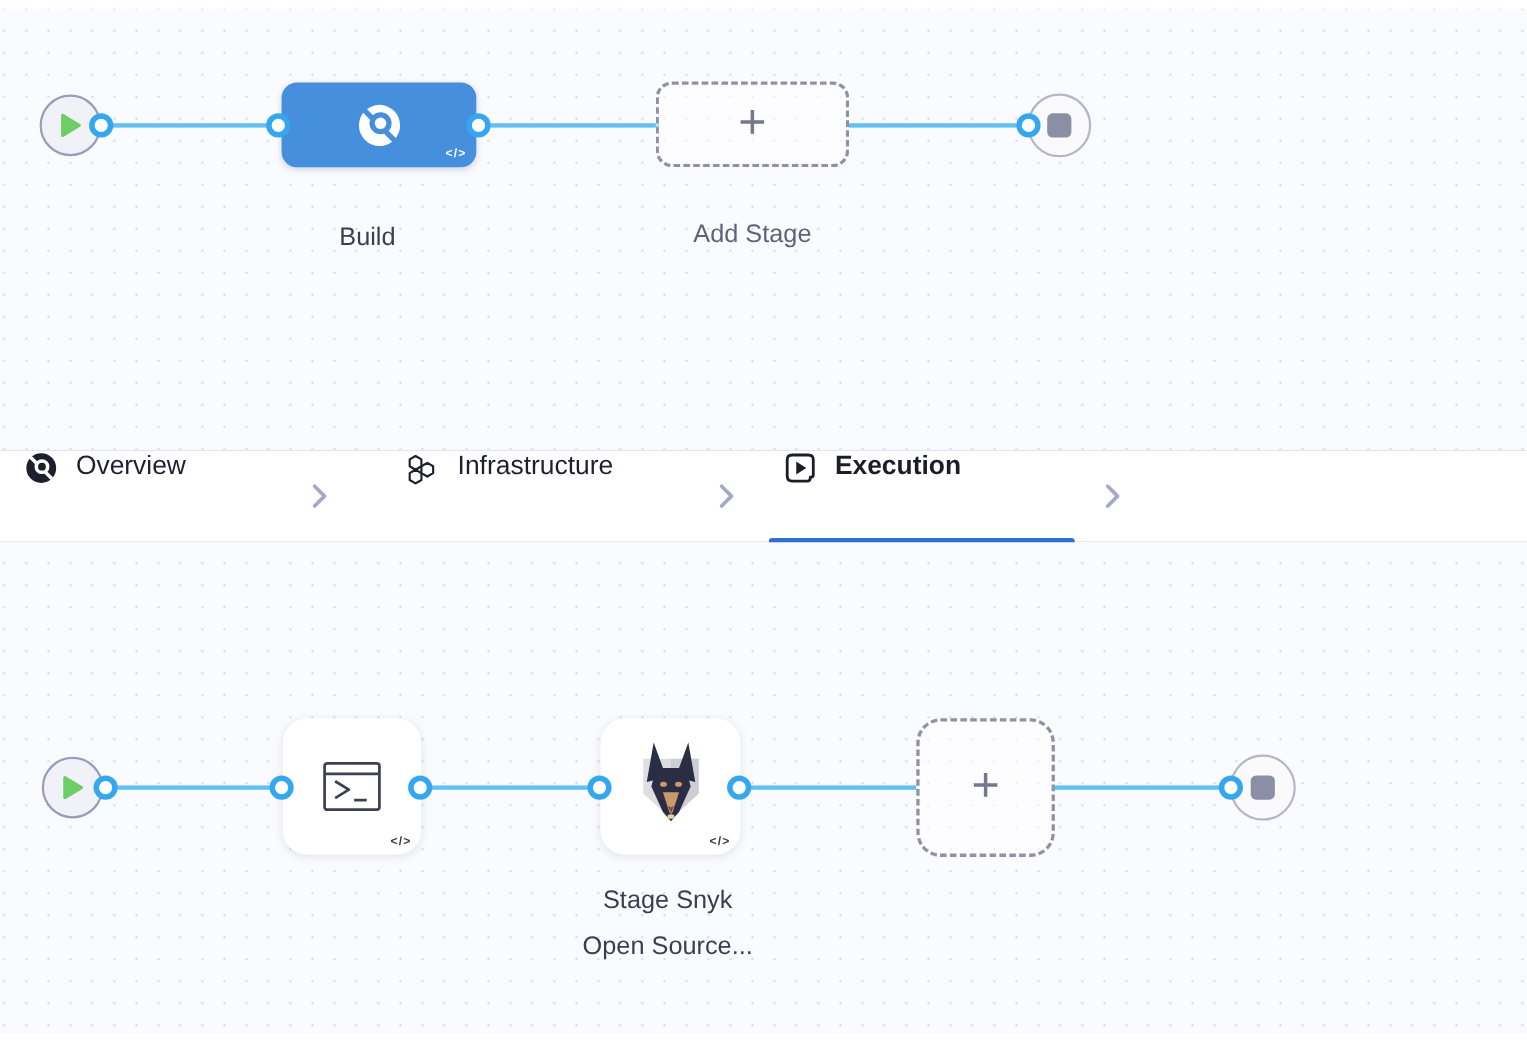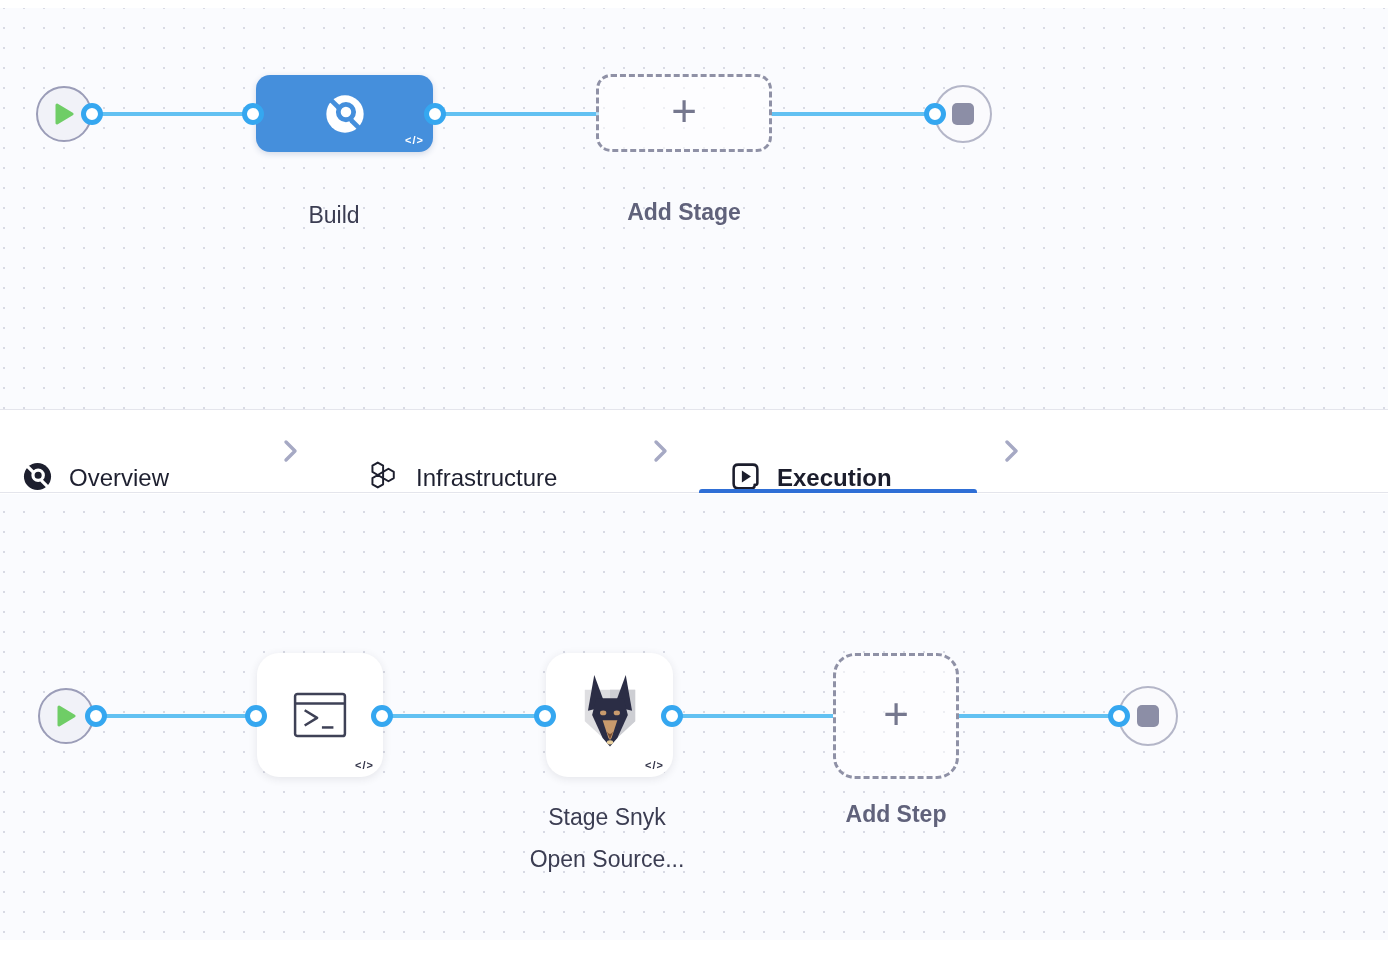--- a/index.html
+++ b/index.html
@@ -47,28 +47,28 @@
     display:flex; align-items:center; justify-content:center; z-index:2; cursor:pointer;
   }
   .plus { font-size:44px; font-weight:300; color:#75778e; line-height:1; transform:translateY(-2px); }
 
   .code-badge { position:absolute; right:9px; bottom:6px; font-size:11px; font-weight:700; letter-spacing:1px; }
   .code-badge.light { color:#ffffff; }
   .code-badge.dark  { color:#33354a; }
 
   .node-label { position:absolute; text-align:center; font-size:23px; line-height:42px; z-index:3; }
   .node-label.dark { color:#3b3d52; }
-  .node-label.gray { color:#60627b;font-weight:bold; }
+  .node-label.gray { color:#60627b; }
 
   
   #tabbar {
     position:absolute; top:409px; left:0; width:1388px; height:84px;
     background:#ffffff; border-top:1px solid #e4e5ec; border-bottom:1px solid #e4e5ec; z-index:5;
   }
-  .tab { position:absolute; top:0; height:100%; display:flex; align-items:flex-end; gap:16px;
+  .tab { position:absolute; top:0; height:100%; display:flex; align-items:flex-start; gap:16px;
          font-size:24px; color:#1e2030; cursor:pointer; }
   .tab.active { font-weight:700; color:#1b1d2c; }
   .tab-sep { position:absolute; top:0; height:100%; display:flex; align-items:center; }
   #tab-underline { position:absolute; bottom:-1px; left:699px; width:278px; height:4px;
                    background:#2f6fd6; border-radius:3px 3px 0 0; }
 </style>
 </head>
 <body>
 
 <div id="app">
@@ -142,21 +142,21 @@
       </svg>
       <span>Infrastructure</span>
     </div>
 
     <div class="tab-sep" style="left:650px">
       <svg width="20" height="26" viewBox="0 0 20 26" fill="none" stroke="#a6a9c4" stroke-width="3.4" stroke-linecap="round" stroke-linejoin="round">
           <path d="M6 4 L15 13 L6 22"></path>
         </svg>
     </div>
 
-    <div class="tab active" style="left:730px">
+    <div class="tab active" style="left:712px">
       <svg width="31" height="31" viewBox="0 0 34 34" fill="none" stroke="#1b1d2c" stroke-width="2.8">
         <path d="M22 4 H9 Q4 4 4 9 V25 Q4 30 9 30 H24 Q27 30 27 27 V26 H28 Q30 26 30 24 V9 Q30 4 25 4 Z" stroke-linejoin="round"></path>
         <polygon points="13,10.5 23,17 13,23.5" fill="#1b1d2c" stroke="none"></polygon>
       </svg>
       <span>Execution</span>
     </div>
 
     <div class="tab-sep" style="left:1001px">
       <svg width="20" height="26" viewBox="0 0 20 26" fill="none" stroke="#a6a9c4" stroke-width="3.4" stroke-linecap="round" stroke-linejoin="round">
           <path d="M6 4 L15 13 L6 22"></path>
@@ -220,17 +220,16 @@
     <div class="port" style="left:534px;top:211px"></div>
     <div class="port" style="left:661px;top:211px"></div>
     <div class="port" style="left:1108px;top:211px"></div>
 
 
     <div class="node-label dark" style="left:467px;top:302px;width:280px">
       <div>Stage Snyk</div>
       <div>Open Source...</div>
     </div>
 
-    <div class="node-label gray" style="left:796px;top:299px;width:200px">Add Step</div>
   </div>
 
   <div id="bottom-strip"></div>
 </div>
 
 </body></html>

